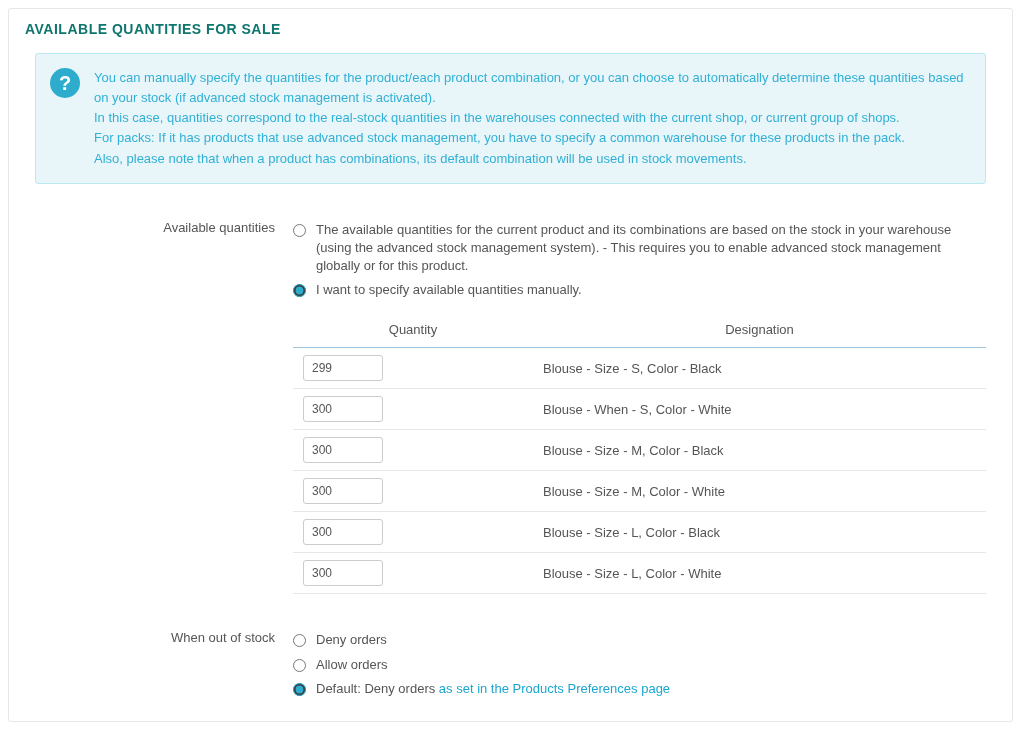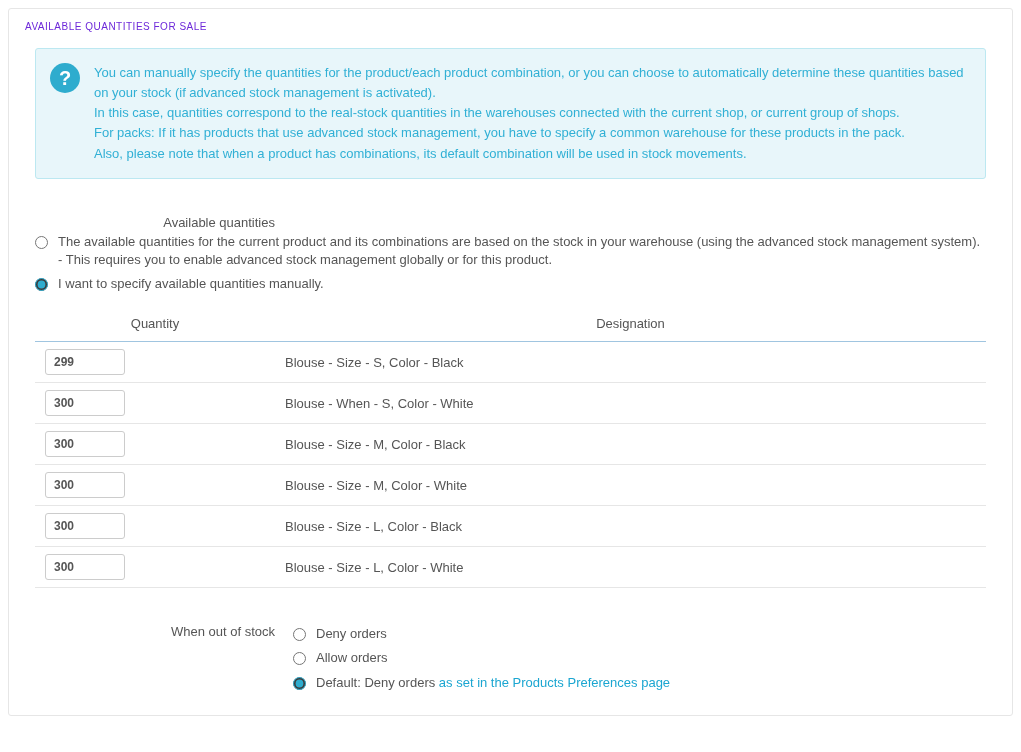--- a/index.html
+++ b/index.html
@@ -1,34 +1,34 @@
 <!DOCTYPE html>
 <html><head>
 <meta charset="utf-8">
 <style>
 * { box-sizing: border-box; margin: 0; padding: 0; }
 body { font-family: -apple-system, "Segoe UI", Helvetica, Arial, sans-serif; font-size: 13px; color: #555; background: #fff; padding: 8px; }
 .panel { border: 1px solid #e6e6e6; border-radius: 3px; background: #fff; }
-.panel-heading { padding: 12px 16px 8px; color: #6d28d9; font-size: 10px; font-weight: 400; letter-spacing: 0.5px; }
+.panel-heading { padding: 12px 16px 8px; color: #0f766e; font-size: 14px; font-weight: 700; letter-spacing: 0.5px; }
 .panel-body { padding: 0 16px 14px; }
 .info-box { border: 1px solid #bce8f1; background: #e8f6fa; border-radius: 3px; margin: 8px 10px 22px; padding: 14px 16px 14px 58px; position: relative; color: #31b0d5; line-height: 1.55; }
 .info-box .qicon { position: absolute; left: 14px; top: 14px; width: 30px; height: 30px; border-radius: 50%; background: #2eacce; display: flex; align-items: center; justify-content: center; color: #fff; font-weight: 700; font-size: 20px; }
 .info-box .line { display: block; }
 .form-row { display: flex; margin: 6px 10px; }
 .form-label { width: 258px; text-align: right; padding-right: 18px; padding-top: 2px; color: #555; font-size: 13px; }
 .form-content { flex: 1; }
 .check-row, .radio-row { display: flex; align-items: flex-start; gap: 10px; padding: 3px 0; }
 .check-row input[type=checkbox] { margin-top: 2px; accent-color: #888; }
 .radio-row input[type=radio] { margin-top: 3px; accent-color: #2eacce; }
 .radio-row label, .check-row label { color: #555; line-height: 1.4; }
 .table { width: 100%; border-collapse: collapse; margin-top: 12px; }
 .table th { text-align: center; font-weight: 400; color: #555; padding: 8px 10px 10px; border-bottom: 1px solid #a0c5e0; font-size: 13px; }
 .table td { padding: 7px 10px; border-bottom: 1px solid #e6e6e6; color: #555; font-size: 13px; vertical-align: middle; }
 .table td:first-child { width: 240px; }
-.qty-input { width: 80px; padding: 5px 8px; border: 1px solid #ccc; border-radius: 3px; font-size: 12px; color: #555; font-weight: bold; }
+.qty-input { width: 80px; padding: 5px 8px; border: 1px solid #ccc; border-radius: 3px; font-size: 12px; color: #555; }
 .link { color: #1ba6d1; text-decoration: none; }
 .spacer-below-table { height: 28px; }
 </style>
 </head>
 <body>
 
 <div class="panel">
   <div class="panel-heading">AVAILABLE QUANTITIES FOR SALE</div>
   <div class="panel-body">
 
@@ -37,21 +37,21 @@
       <span class="line">You can manually specify the quantities for the product/each product combination, or you can choose to automatically determine these quantities based on your stock (if advanced stock management is activated).</span>
       <span class="line">In this case, quantities correspond to the real-stock quantities in the warehouses connected with the current shop, or current group of shops.</span>
       <span class="line">For packs: If it has products that use advanced stock management, you have to specify a common warehouse for these products in the pack.</span>
       <span class="line">Also, please note that when a product has combinations, its default combination will be used in stock movements.</span>
     </div>
 
     <div class="form-row">
       <div class="form-label"></div>
     </div>
 
-    <div class="form-row" style="margin-top:10px;flex-direction:column;">
+    <div class="form-row" style="margin-top:10px;">
       <div class="form-label">Available quantities</div>
       <div class="form-content">
         <div class="radio-row">
           <input type="radio" name="qtymode" id="qm0" style="">
           <label for="qm0">The available quantities for the current product and its combinations are based on the stock in your warehouse (using the advanced stock management system).  - This requires you to enable advanced stock management globally or for this product.</label>
         </div>
         <div class="radio-row">
           <input type="radio" name="qtymode" id="qm1" checked="" style="">
           <label for="qm1">I want to specify available quantities manually.</label>
         </div>

